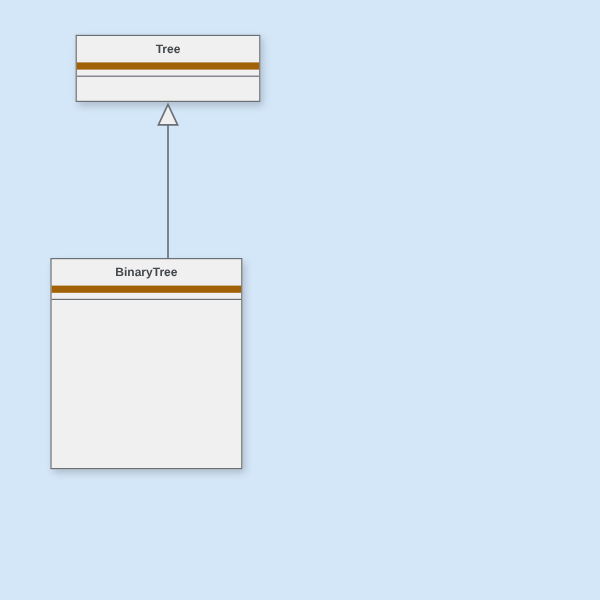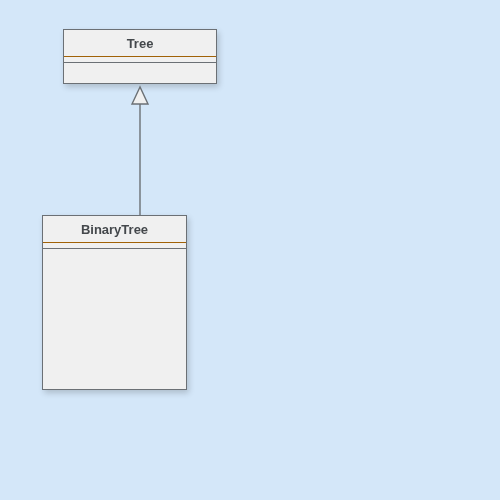--- a/index.html
+++ b/index.html
@@ -12,23 +12,23 @@
   .uml-class{
     position:absolute;
     background:#f0f0f0;
     border:1px solid #6b7075;
     box-shadow:2px 3px 6px rgba(0,0,0,0.18);
     box-sizing:border-box;
   }
   .uml-class .name{
     text-align:center;
     font-weight:700;
-    font-size:13px;
+    font-size:10px;
     color:#44484c;
-    border-bottom:1px solid #a16207;
+    border-bottom:6px solid #a16207;
     padding:6px 4px 5px 4px;
     box-sizing:border-box;
   }
   .uml-class .section{
     border-bottom:1px solid #6b7075;
     box-sizing:border-box;
   }
   .uml-class .section:last-child{border-bottom:none}
   svg.connectors{
     position:absolute;left:0;top:0;width:500px;height:500px;
@@ -37,21 +37,21 @@
 </style>
 </head>
 <body>
 
 <div class="uml-class" style="left:63px;top:29px;width:154px;">
   <div class="name">Tree</div>
   <div class="section" style="height:6px;"></div>
   <div class="section" style="height:20px;"></div>
 </div>
 
-<div class="uml-class" style="left:42px;top:215px;width:145px;">
+<div class="uml-class" style="left:42px;top:215px;width:160px;">
   <div class="name">BinaryTree</div>
   <div class="section" style="height:6px;"></div>
   <div class="section" style="height:140px;"></div>
 </div>
 
 <svg class="connectors">
 
   <line x1="140" y1="215" x2="140" y2="104" stroke="#6b7075" stroke-width="1.4"></line>
 
   <polygon points="140,87 132,104 148,104" fill="#f0f0f0" stroke="#6b7075" stroke-width="1.4"></polygon>

